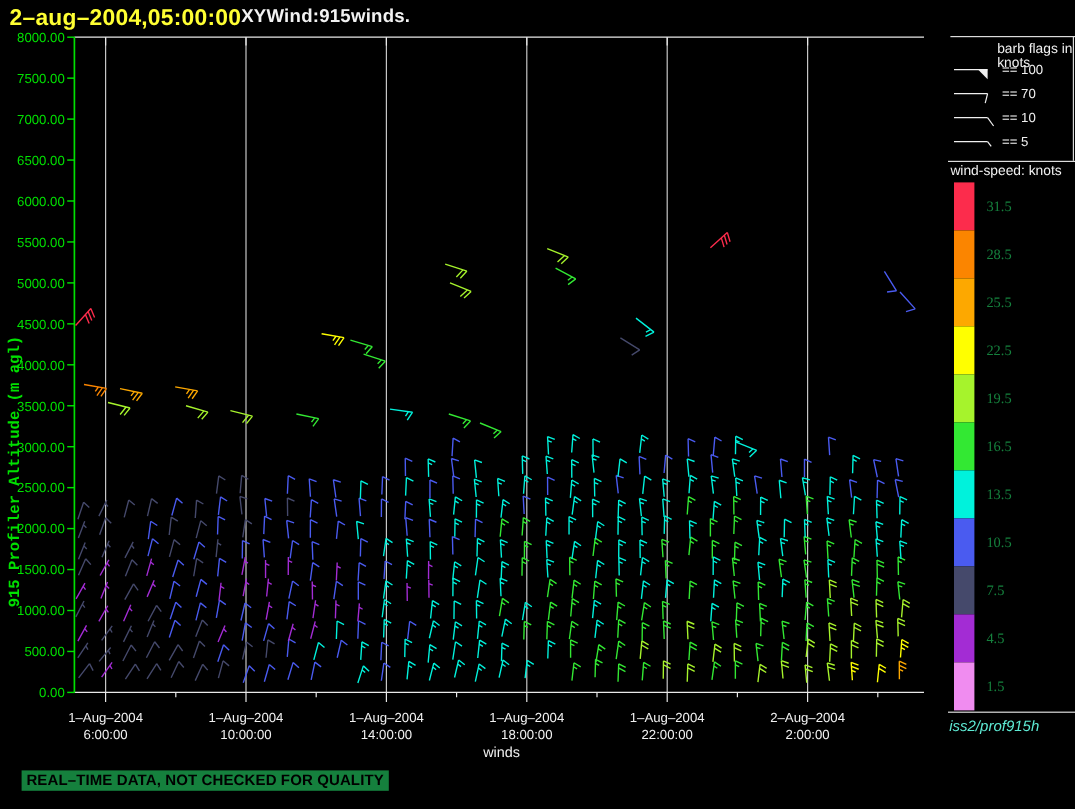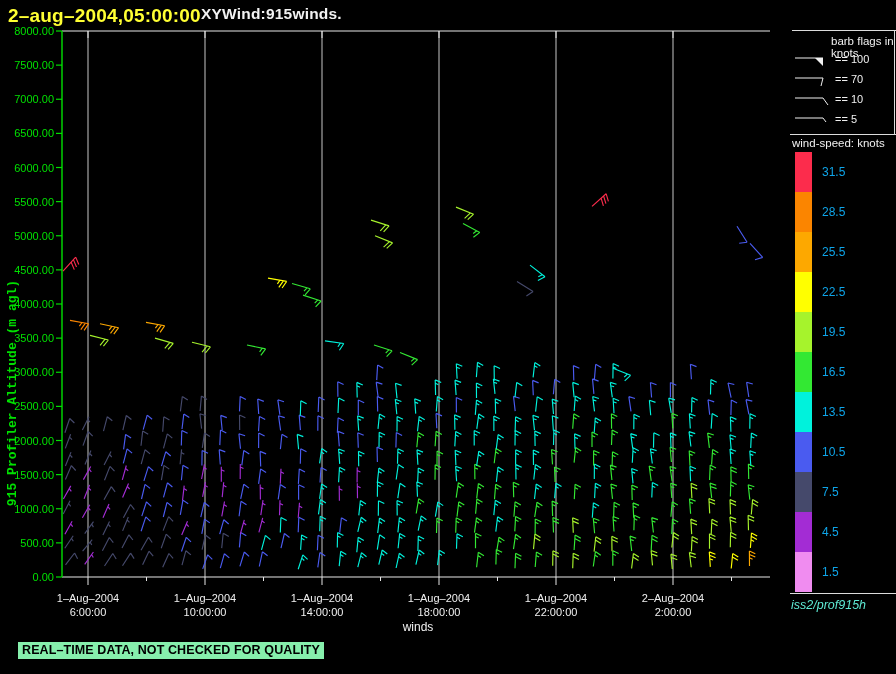--- a/index.html
+++ b/index.html
@@ -5,33 +5,33 @@
   html,body{margin:0;padding:0;background:#000;}
   #app{position:relative;width:896px;height:674px;background:#000;overflow:hidden;
        font-family:"Liberation Sans",sans-serif;}
   #plot-svg{position:absolute;left:0;top:0;}
   .title-date{position:absolute;left:8px;top:5px;font-size:19px;font-weight:bold;color:#ffff33;letter-spacing:.2px;}
   .title-plot{position:absolute;left:201px;top:5px;font-size:15.5px;font-weight:bold;color:#f2f2f2;letter-spacing:.2px;}
   .ylab{position:absolute;left:-197px;top:385px;width:420px;height:16px;line-height:16px;
         text-align:center;transform:rotate(-90deg);color:#00e000;
         font-family:"Liberation Mono",monospace;font-weight:bold;font-size:13px;}
   .xlab{position:absolute;left:395px;top:620px;width:46px;text-align:center;color:#f0f0f0;font-size:12px;}
-  .warnbox{position:absolute;left:18px;top:642px;background:#86efac;color:#000;font-weight:bold;
+  .warnbox{position:absolute;left:18px;top:642px;background:#15803d;color:#000;font-weight:bold;
            font-size:12.5px;padding:1px 4px 2px 4px;letter-spacing:.1px;}
   .src{position:absolute;left:791px;top:598px;color:#5eead4;font-size:12.5px;font-style:italic;}
   .legend-title{position:absolute;left:831px;top:35px;color:#f0f0f0;font-size:11.5px;}
   .cbar-title{position:absolute;left:792px;top:137px;color:#f0f0f0;font-size:11.5px;}
   #barb-rows{position:absolute;left:793px;top:52px;width:100px;}
   .barb-row{height:20px;display:flex;align-items:flex-start;color:#f0f0f0;font-size:11px;}
   .barb-row svg{margin-top:3px;}
   .barb-row span{margin-left:4px;line-height:14px;}
   #cbar{position:absolute;left:795px;top:152px;width:17px;}
   .sw{width:17px;height:40px;}
   #cbar-labels{position:absolute;left:822px;top:152px;}
-  .cl{height:40px;line-height:40px;color:#0ea5e9;font-size:12px;}
+  .cl{height:40px;line-height:40px;color:#15803d;font-size:12px;font-family:Liberation Serif, serif;}
   .sep{position:absolute;background:#dcdcdc;}
   #sep-top{left:792px;top:30px;width:104px;height:1px;}
   #sep-right{left:894px;top:30px;width:1px;height:104px;}
   #sep-mid{left:790px;top:134px;width:106px;height:1px;}
   #sep-bot{left:790px;top:593px;width:106px;height:1px;}
 </style>
 </head>
 <body>
 
 <div id="app">

